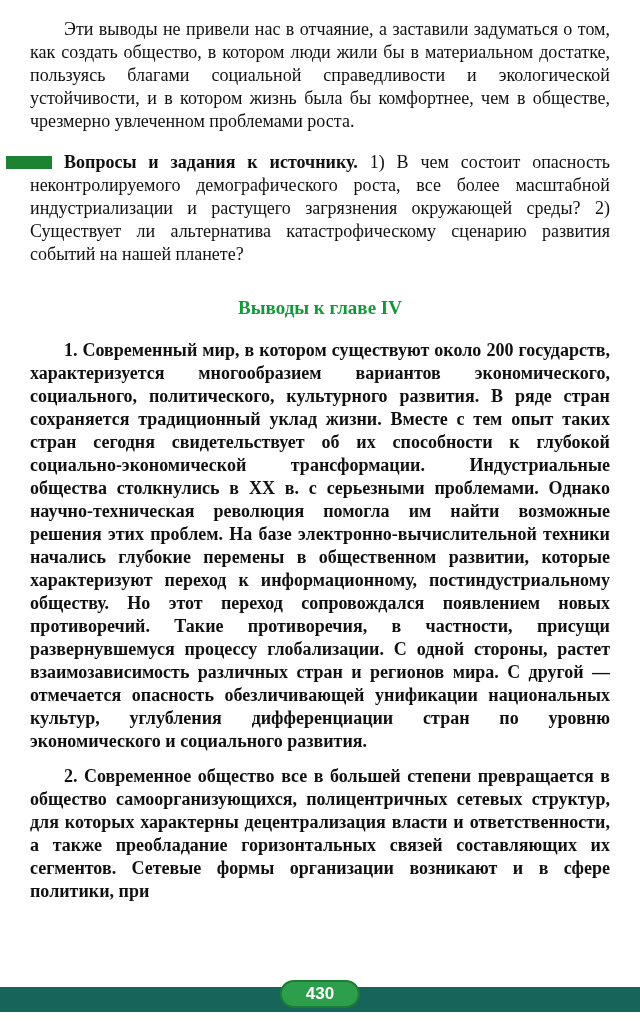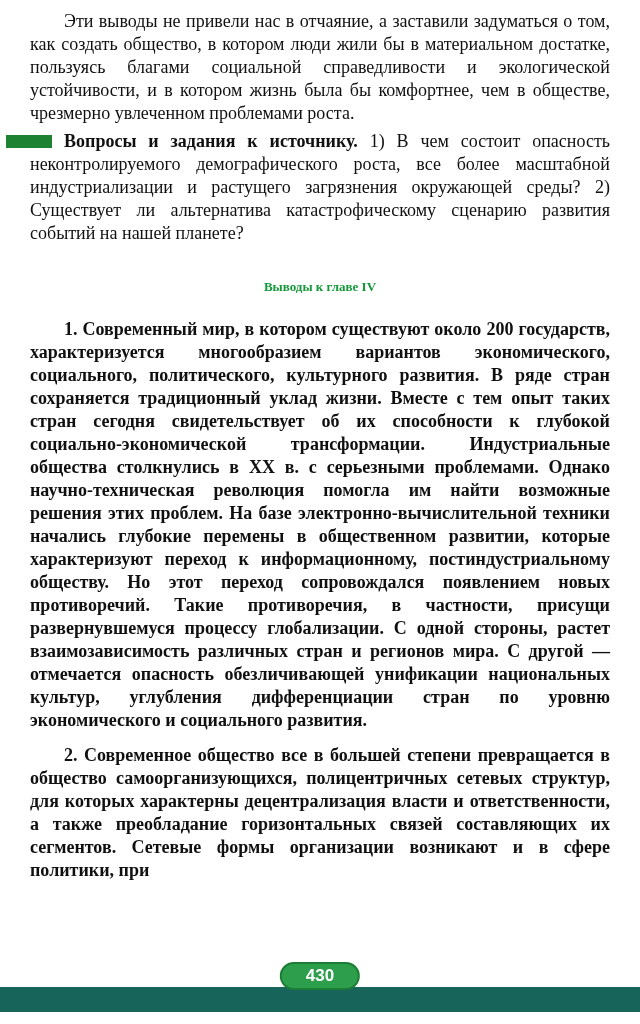--- a/index.html
+++ b/index.html
@@ -10,21 +10,21 @@
   .page {
     position: relative;
     width: 640px;
     height: 1024px;
     background: #ffffff;
     overflow: hidden;
     font-family: "Liberation Serif", "DejaVu Serif", serif;
     color: #101010;
   }
   .content {
-    padding: 10px 30px 0 30px;
+    padding: 18px 30px 0 30px;
     font-size: 18px;
     line-height: 23px;
   }
   p { margin: 0; }
   .justified {
     text-align: justify;
     text-indent: 34px;
   }
   .intro {
     text-align: justify;
@@ -33,51 +33,51 @@
   .citation {
     font-style: italic;
     text-align: center;
     padding: 1px 4px 0 18px;
     line-height: 23px;
   }
   .questions {
     position: relative;
     text-align: justify;
     text-indent: 34px;
-    margin-top: 5px;
+    margin-top: 18px;
   }
   .marker {
     position: absolute;
     left: -24px;
     top: 5px;
     width: 46px;
     height: 13px;
     background: #1e8233;
   }
   .q-label { font-weight: bold; }
   .chapter-heading {
     text-align: center;
     color: #14993a;
     font-weight: bold;
-    font-size: 13px;
+    font-size: 19px;
     margin: 30px 0 20px 0;
   }
   .body-par { margin-bottom: 12px; font-weight: bold; }
   .footer-bar {
     position: absolute;
     left: 0;
     bottom: 12px;
     width: 640px;
     height: 25px;
     background: #17655a;
   }
   .page-badge {
     position: absolute;
     left: 50%;
-    bottom: 34px;
+    bottom: 16px;
     transform: translateX(-50%);
     background: #2d9e4b;
     border: 2px solid #1b7c35;
     color: #ffffff;
     font-family: "Liberation Sans", sans-serif;
     font-weight: bold;
     font-size: 17px;
     line-height: 24px;
     padding: 0 24px;
     border-radius: 14px;

